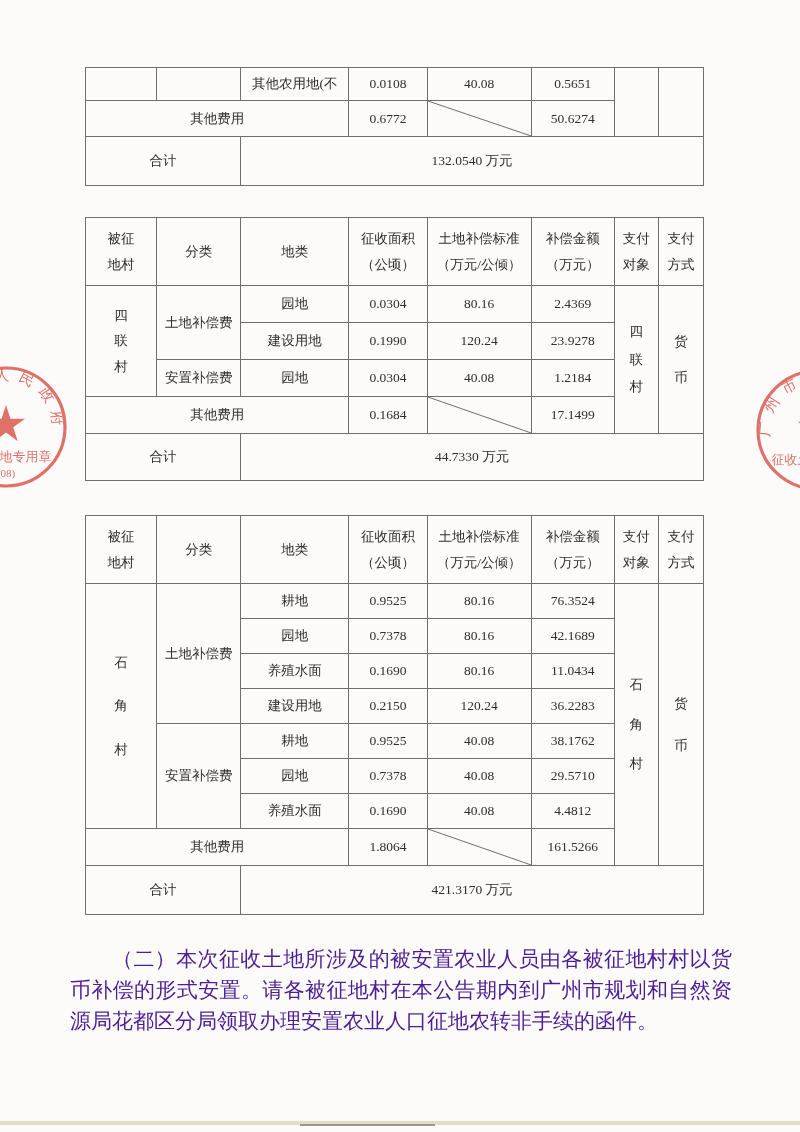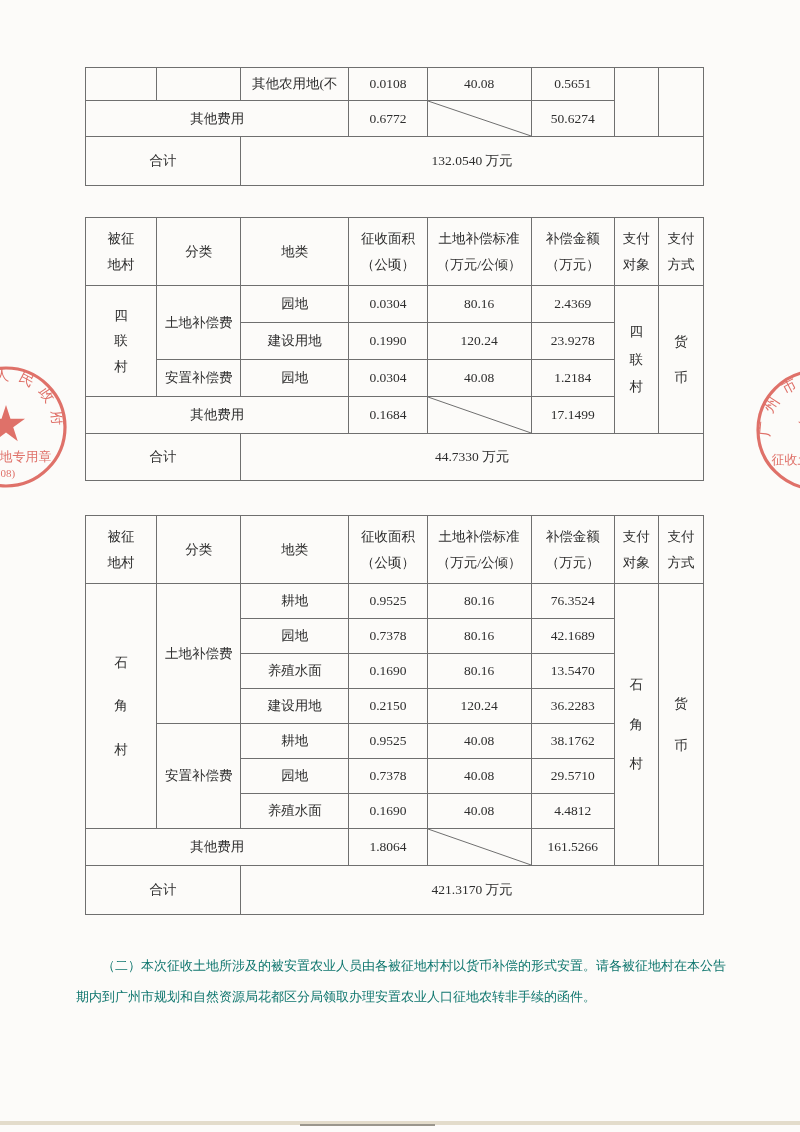--- a/index.html
+++ b/index.html
@@ -49,26 +49,26 @@
   
   .vcell{display:flex;flex-direction:column;align-items:center;justify-content:center;height:100%;}
   .vcell div{line-height:1;}
   .g12{gap:12px;} .g14{gap:14px;} .g22{gap:22px;}
   .g30{gap:30px;} .g26{gap:26px;} .g28{gap:28px;}
   
   .notice{
     position:absolute;left:62px;top:936px;width:678px;
   }
   .notice p{
-    margin:14px;
-    font-size:13px;
+    margin:8px;
+    font-size:21px;
     line-height:31px;
     text-indent:2em;
     text-align:justify;
-    color:#0f766e;
+    color:#4c1d95;
   }
   
   .seal{position:absolute;width:150px;height:150px;opacity:0.82;}
   .seal-left{left:-69px;top:352px;}
   .seal-right{left:742px;top:355px;}
   .seal-ring{fill:none;stroke:var(--seal,#d9534a);stroke-width:3.2;}
   .seal-arc{font-size:15px;fill:var(--seal,#d9534a);letter-spacing:8px;}
   .seal-star{fill:var(--seal,#d9534a);}
   .seal-line1{font-size:13px;fill:var(--seal,#d9534a);}
   .seal-line2{font-size:11px;fill:var(--seal,#d9534a);}
@@ -287,21 +287,21 @@
     <tr class="data">
       <td>园地</td>
       <td>0.7378</td>
       <td>80.16</td>
       <td>42.1689</td>
     </tr>
     <tr class="data">
       <td>养殖水面</td>
       <td>0.1690</td>
       <td>80.16</td>
-      <td>13.5470</td>
+      <td>11.0434</td>
     </tr>
     <tr class="data">
       <td>建设用地</td>
       <td>0.2150</td>
       <td>120.24</td>
       <td>36.2283</td>
     </tr>
     <tr class="data">
       <td rowspan="3">安置补偿费</td>
       <td>耕地</td>

